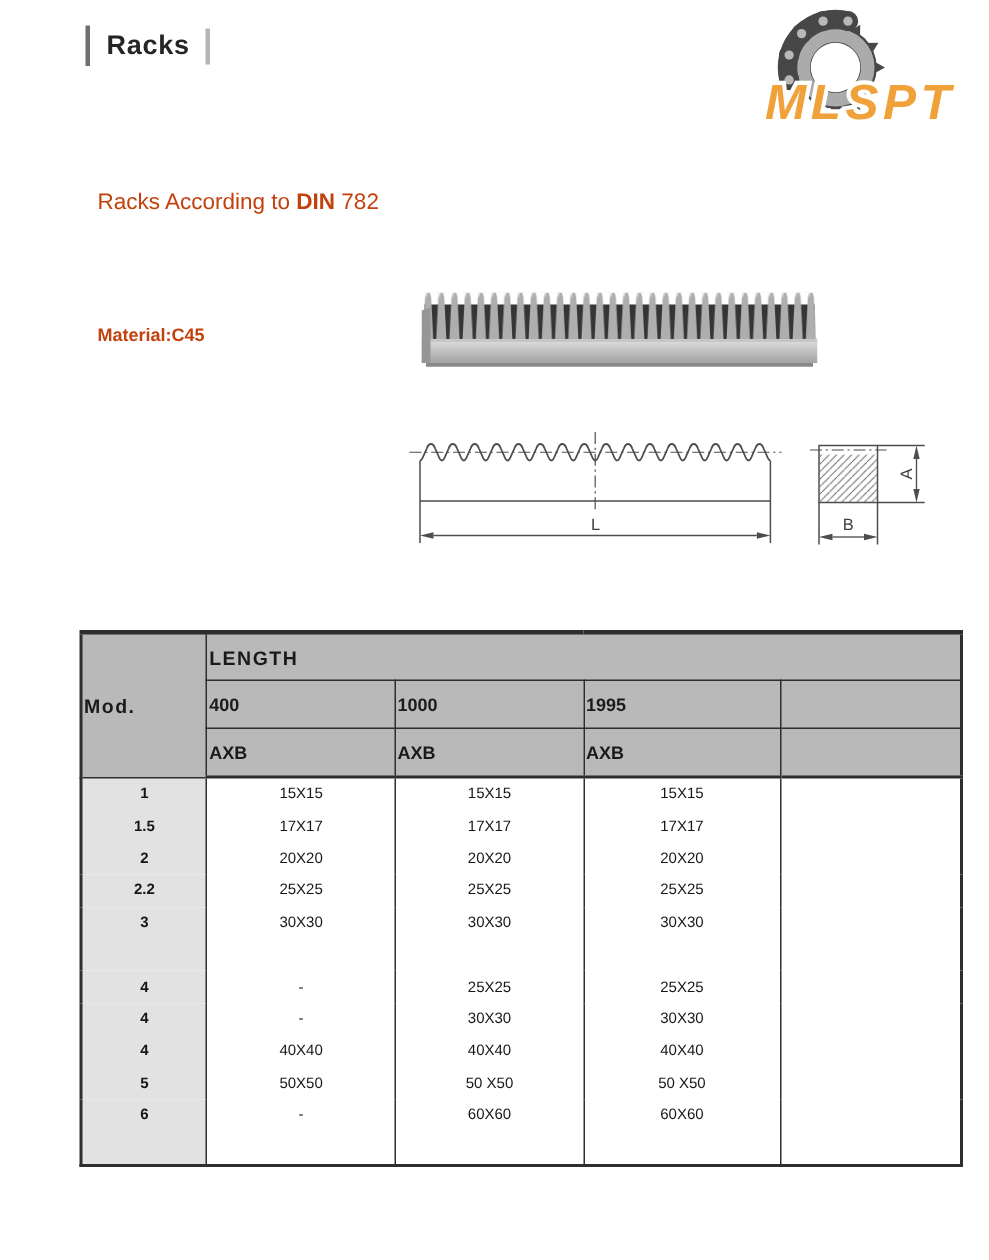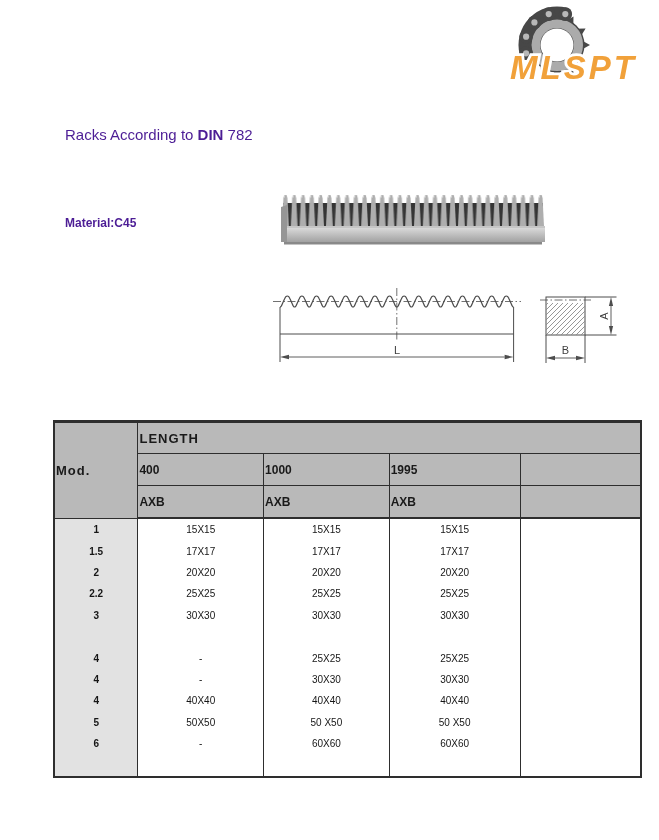--- a/index.html
+++ b/index.html
@@ -8,21 +8,21 @@
 
   
   .title-wrap{position:absolute;left:57px;top:17px;display:flex;align-items:center;}
   .title-bar-left{width:3px;height:27px;background:#6f6f6f;}
   .title-text{font-size:18px;font-weight:bold;color:#252525;padding:0 10px 0 11px;letter-spacing:.5px;}
   .title-bar-right{width:3px;height:24px;background:#b5b5b5;}
 
   .logo{position:absolute;left:500px;top:5px;width:152px;height:82px;}
 
   
-  .line{position:absolute;left:65px;font-size:15px;color:#4c1d95;}
+  .line{position:absolute;left:65px;font-size:15px;color:#c2410c;}
   .din-line{top:126px;}
   .pressure-line{top:167px;white-space:pre;}
   .material-line{top:216px;font-size:12px;font-weight:bold;}
   .b{font-weight:bold;}
 
   
   .photo{position:absolute;left:281px;top:195px;}
   .tech{position:absolute;left:258px;top:283px;}
 
   
@@ -40,20 +40,25 @@
   tbody td.mod-cell{background:#e2e2e2;font-weight:bold;}
   tr.first-data td{padding-top:13px;height:33px;}
   tr.spacer-row td{height:15px;}
   tr.filler-row td{height:36px;}
 </style>
 </head>
 <body>
 
 <div id="page">
 
+  <div class="title-wrap">
+    <div class="title-bar-left"></div>
+    <div class="title-text">Racks</div>
+    <div class="title-bar-right"></div>
+  </div>
 
   <svg class="logo" viewBox="0 0 152 82">
     <g>
       <g transform="translate(57 40)" fill="#474747">
         <circle r="27.5"></circle>
         <polygon points="0,-33 5.5,-23 -5.5,-23"></polygon>
         <polygon points="0,-33 5.5,-23 -5.5,-23" transform="rotate(30)"></polygon>
         <polygon points="0,-33 5.5,-23 -5.5,-23" transform="rotate(60)"></polygon>
         <polygon points="0,-33 5.5,-23 -5.5,-23" transform="rotate(90)"></polygon>
         <polygon points="0,-33 5.5,-23 -5.5,-23" transform="rotate(120)"></polygon>

